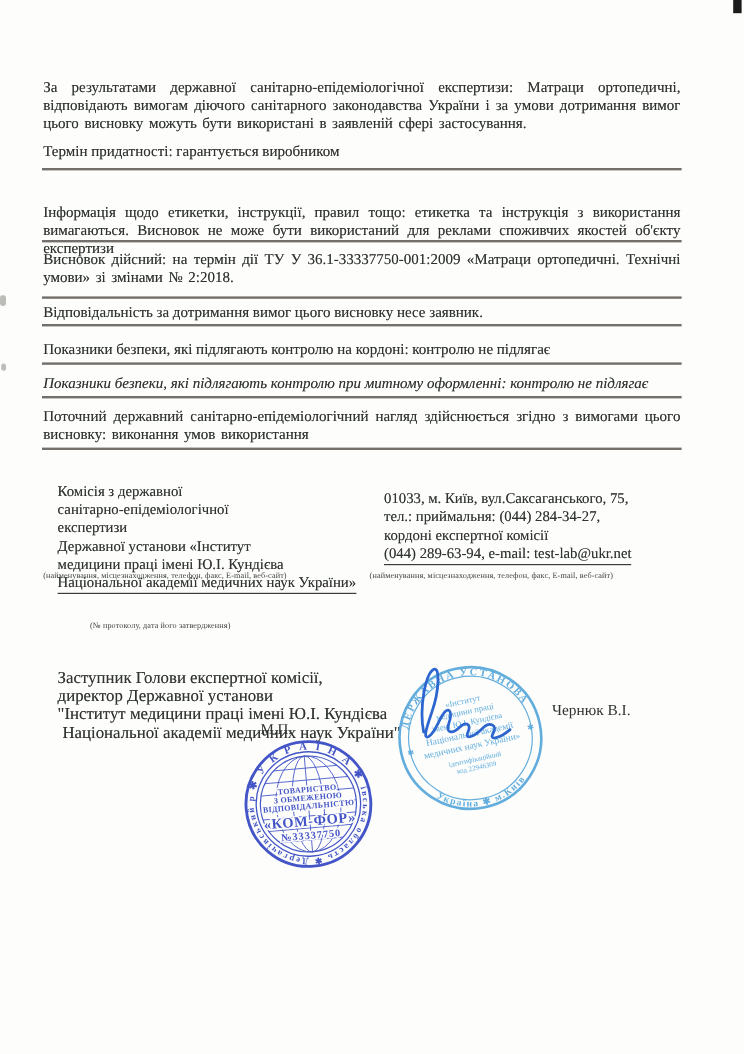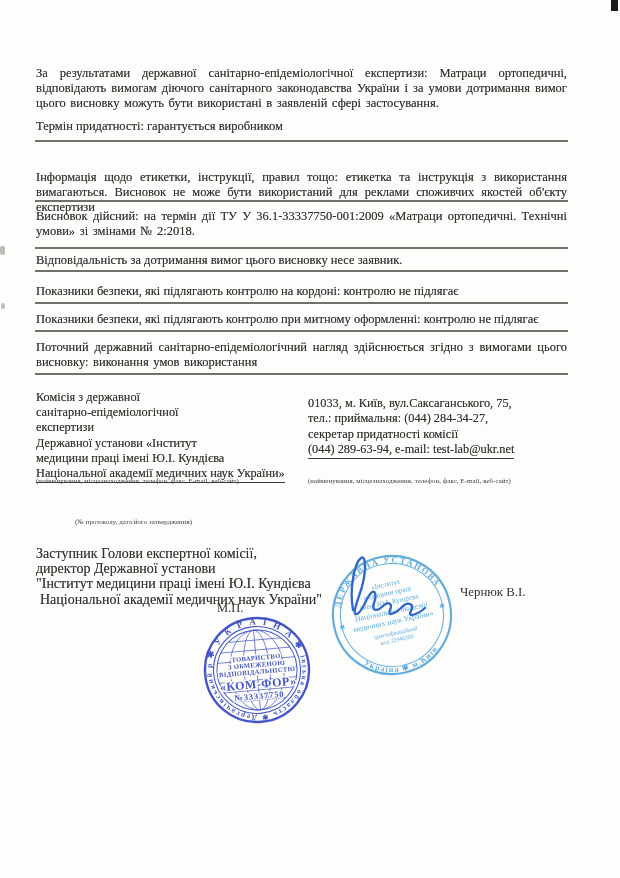--- a/index.html
+++ b/index.html
@@ -14,21 +14,21 @@
     position:absolute;left:36px;width:531px;margin:0;
     font-size:12.5px;line-height:15.2px;
     text-shadow:0 0 .5px rgba(44,48,44,.55);
   }
   .justify{text-align:justify;word-spacing:.12em;}
   .rule{
     position:absolute;left:35px;width:533px;height:0;
     border-top:2px solid var(--rule,#54514a);opacity:.82;
   }
   .col{
-    position:absolute;margin:0;font-size:12.3px;line-height:15.2px;
+    position:absolute;margin:12px;font-size:12.3px;line-height:15.2px;
     text-shadow:0 0 .5px rgba(44,48,44,.55);
   }
   .col div{white-space:nowrap;}
   .u{border-bottom:1.4px solid #3c3c38;padding-bottom:1px;display:inline-block;}
   .note{
     position:absolute;font-size:6.8px;letter-spacing:.1px;color:#3a3f3a;
     white-space:nowrap;
   }
   .sig-line{white-space:nowrap;}
   .mp{position:absolute;font-size:12.5px;}
@@ -71,40 +71,40 @@
 
   <p class="para justify" style="top:209px;">Висновок дійсний: на термін дії ТУ У 36.1-33337750-001:2009 «Матраци ортопедичні. Технічні умови» зі змінами № 2:2018.</p>
   <div class="rule" style="top:247px;"></div>
 
   <p class="para" style="top:253px;">Відповідальність за дотримання вимог цього висновку несе заявник.</p>
   <div class="rule" style="top:270px;"></div>
 
   <p class="para" style="top:284px;">Показники безпеки, які підлягають контролю на кордоні: контролю не підлягає</p>
   <div class="rule" style="top:302px;"></div>
 
-  <p class="para" style="top:312px;">Показники безпеки, які підлягають контролю при митному оформленні: контролю не підлягає</p>
+  <p class="para" style="top:312px;font-style:italic;">Показники безпеки, які підлягають контролю при митному оформленні: контролю не підлягає</p>
   <div class="rule" style="top:330px;"></div>
 
   <p class="para justify" style="top:340px;">Поточний державний санітарно-епідеміологічний нагляд здійснюється згідно з вимогами цього висновку: виконання умов використання</p>
   <div class="rule" style="top:373px;"></div>
 
   <div class="col" style="left:36px;top:390px;">
     <div>Комісія з державної</div>
     <div>санітарно-епідеміологічної</div>
     <div>експертизи</div>
     <div>Державної установи «Інститут</div>
     <div>медицини праці імені Ю.І. Кундієва</div>
     <div><span class="u">Національної академії медичних наук України»</span></div>
   </div>
   <div class="note" style="left:36px;top:477px;">(найменування, місцезнаходження, телефон, факс, E-mail, веб-сайт)</div>
 
   <div class="col" style="left:308px;top:396px;line-height:15.3px;">
     <div>01033, м. Київ, вул.Саксаганського, 75,</div>
     <div>тел.: приймальня: (044) 284-34-27,</div>
-    <div>секретар придатності комісії</div>
+    <div>кордоні експертної комісії</div>
     <div><span class="u">(044) 289-63-94, e-mail: test-lab@ukr.net</span></div>
   </div>
   <div class="note" style="left:308px;top:477px;">(найменування, місцезнаходження, телефон, факс, E-mail, веб-сайт)</div>
 
   <div class="note" style="left:75px;top:518px;">(№ протоколу, дата його затвердження)</div>
 
   <div class="col" style="left:36px;top:546px;font-size:14px;">
     <div class="sig-line">Заступник Голови експертної комісії,</div>
     <div class="sig-line">директор Державної установи</div>
     <div class="sig-line">"Інститут медицини праці імені Ю.І. Кундієва</div>

